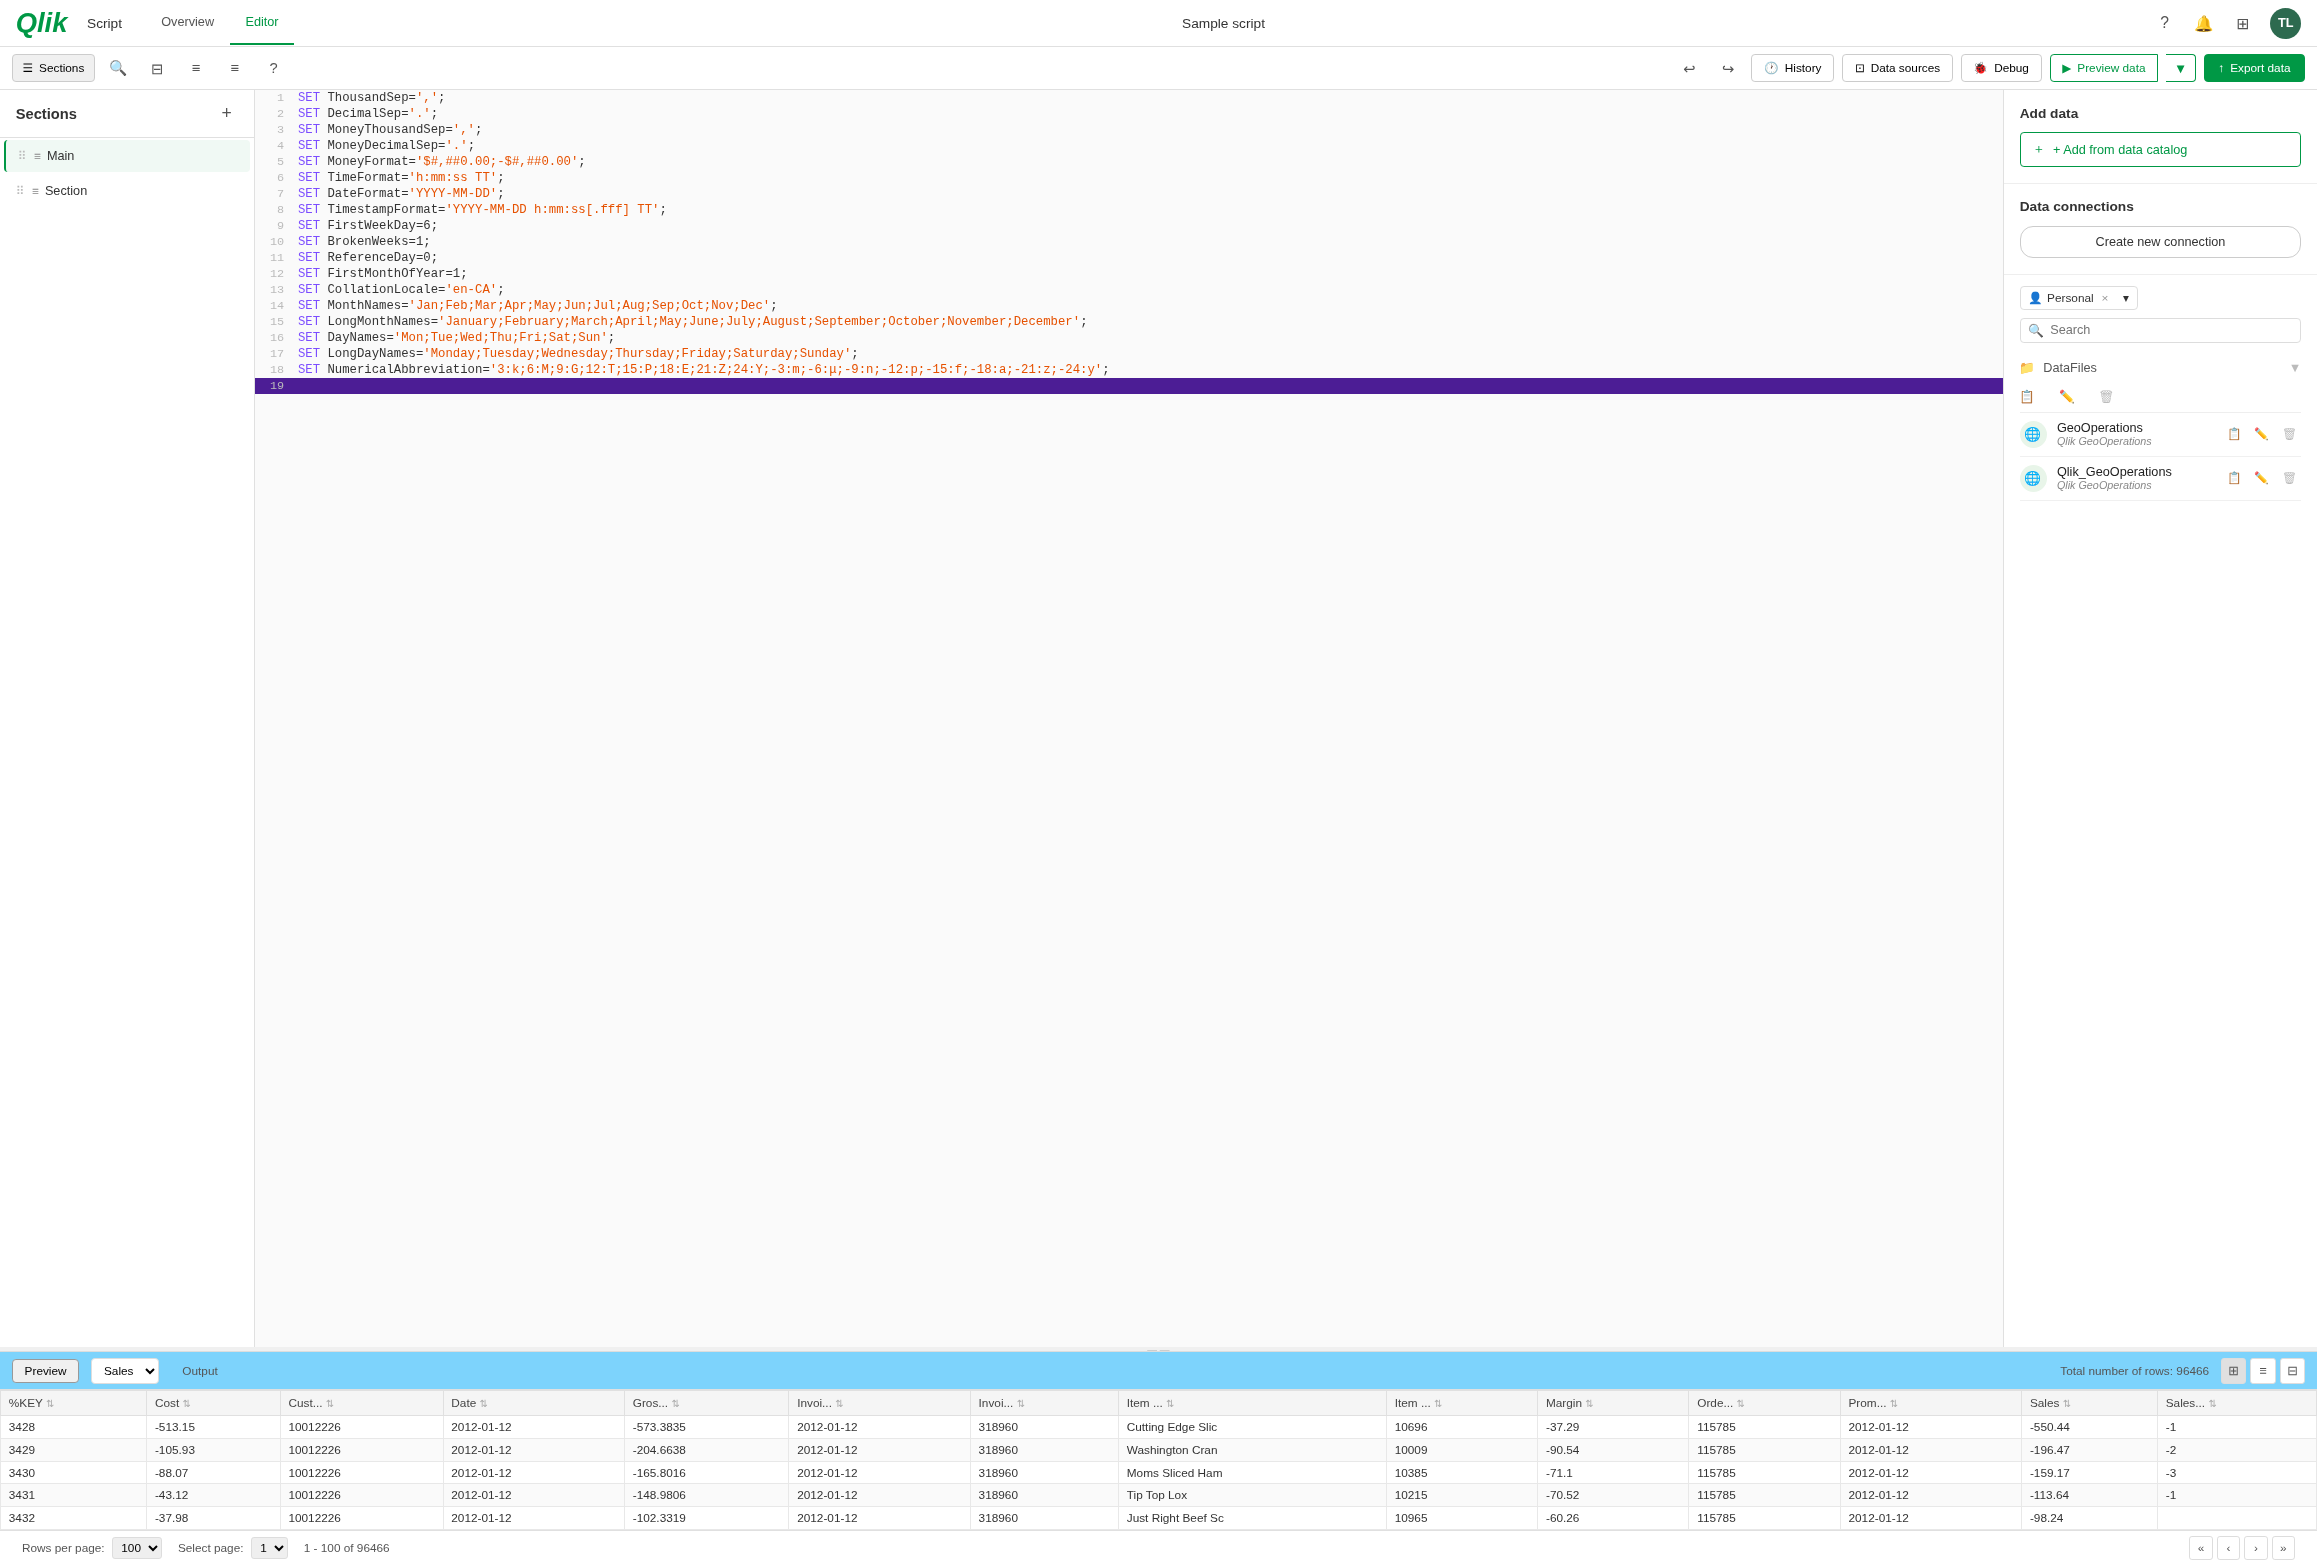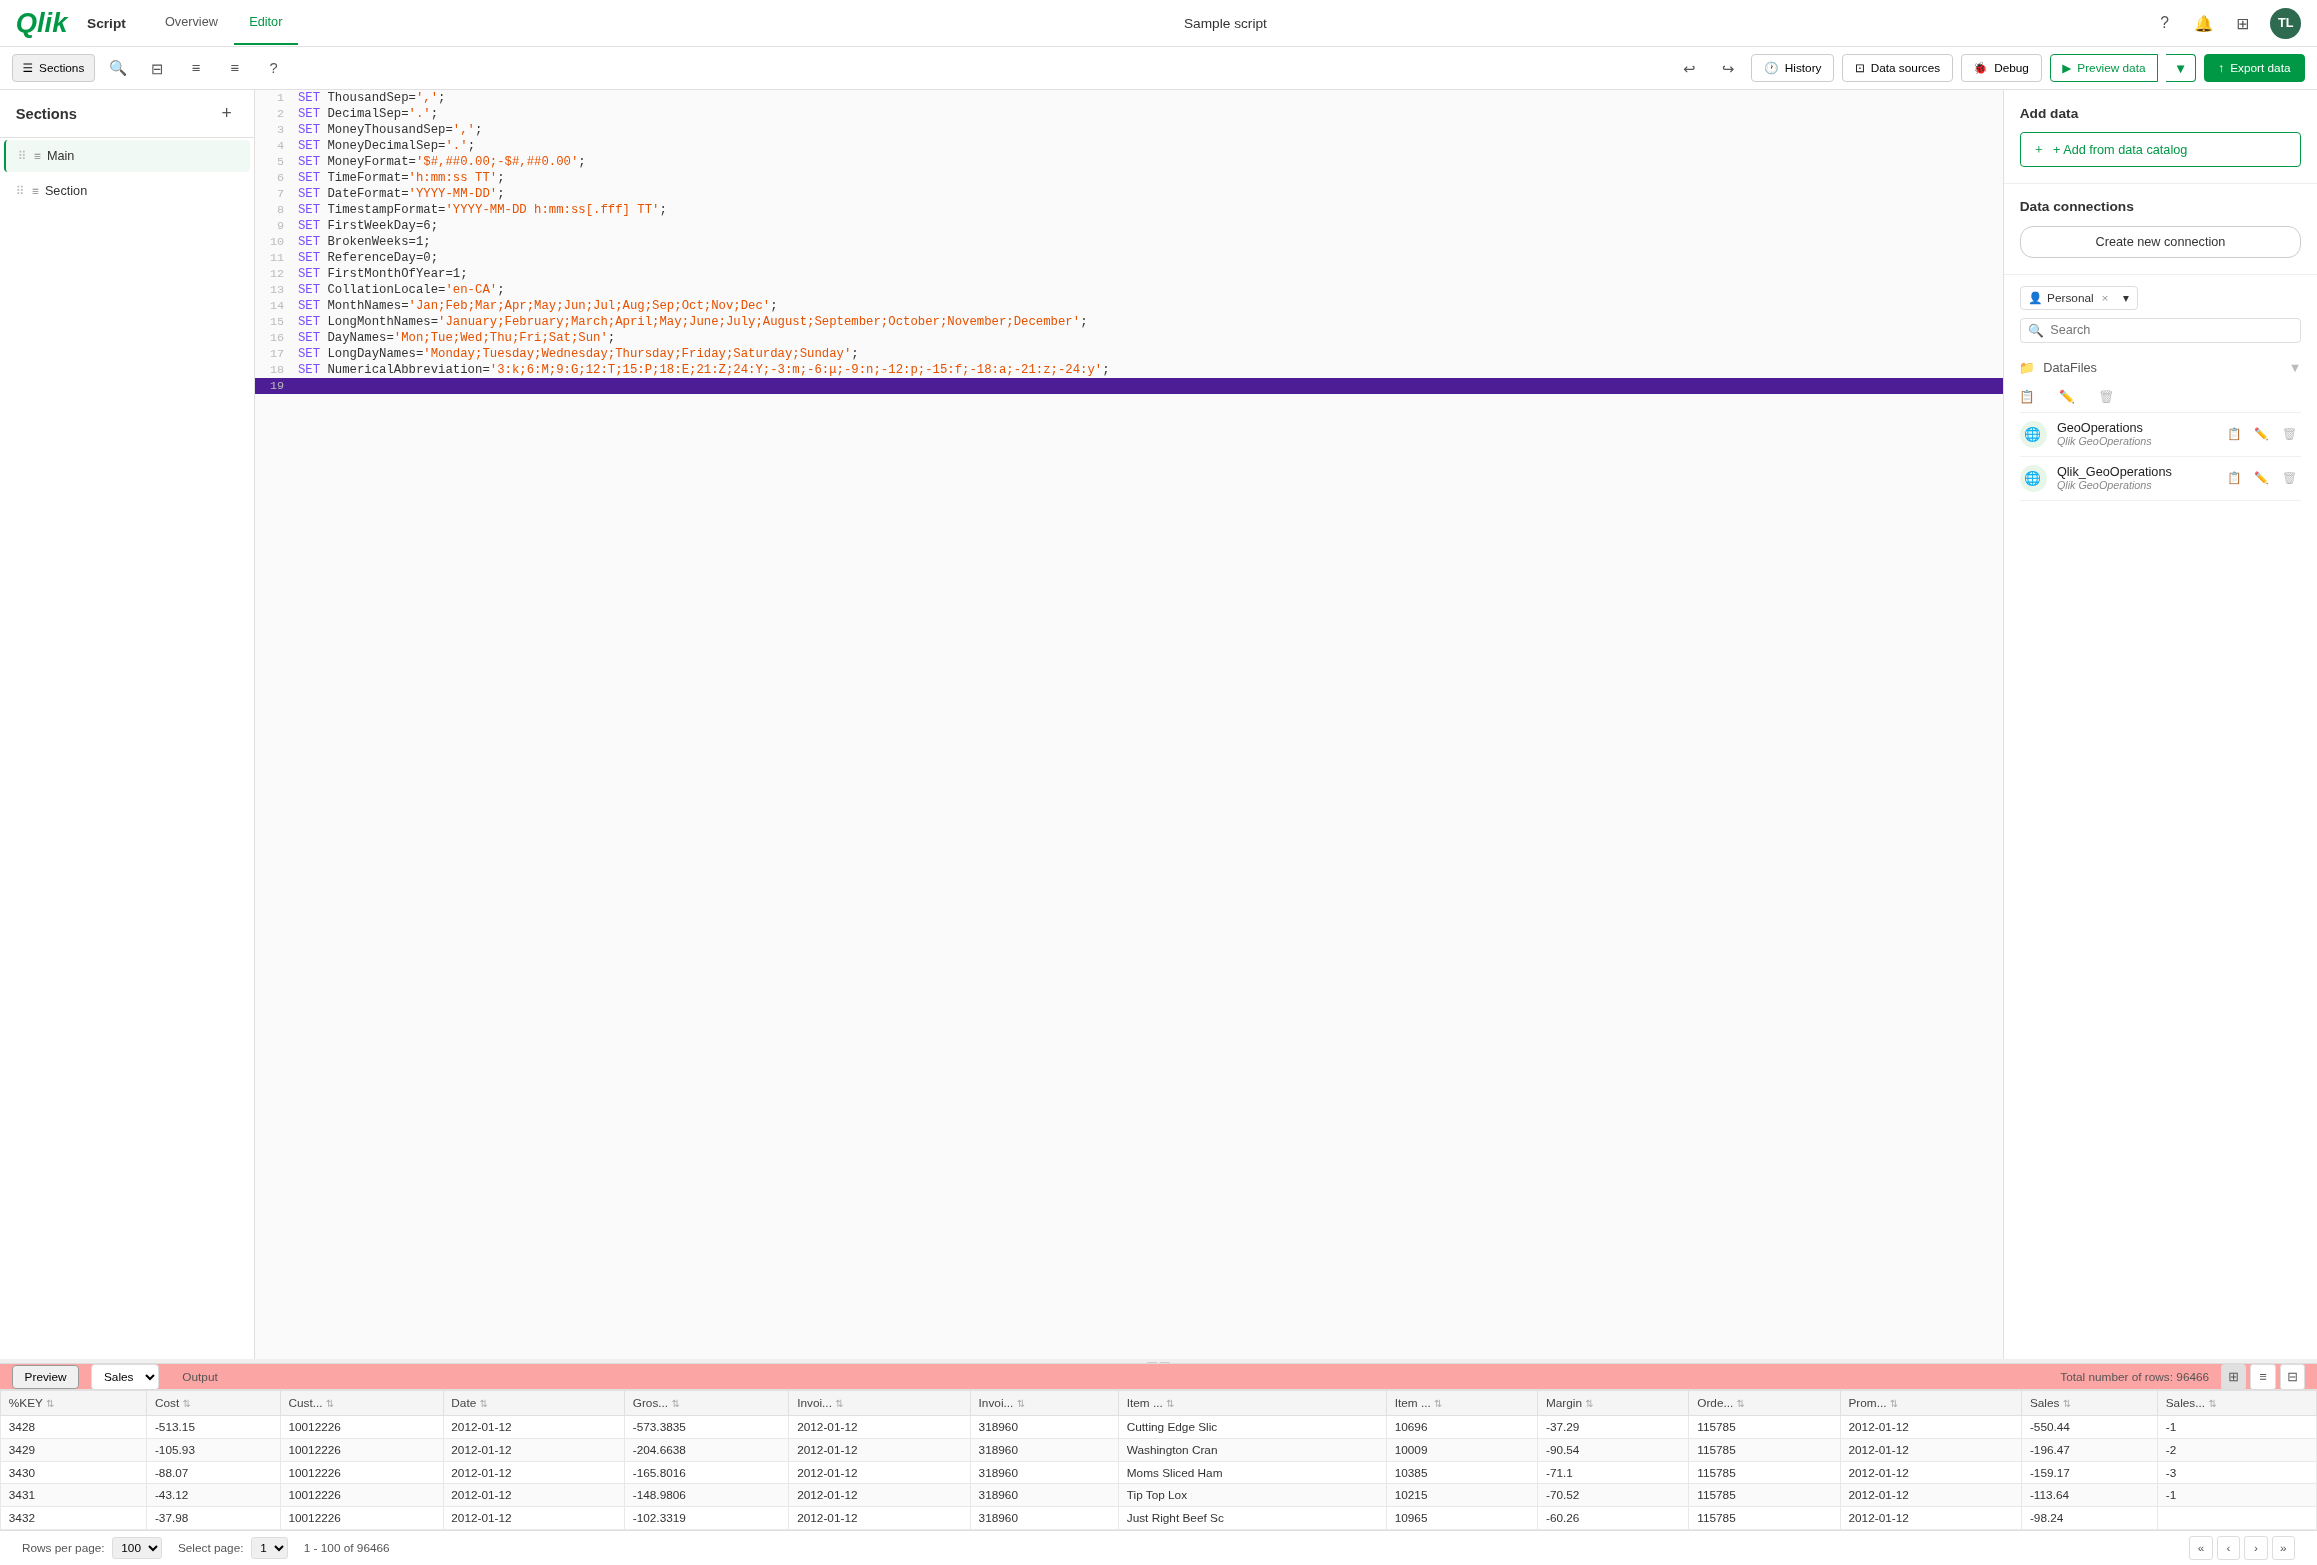--- a/index.html
+++ b/index.html
@@ -1,21 +1,21 @@
 <!DOCTYPE html>
 <html><head>
   <meta charset="utf-8">
   <style>
     * { box-sizing: border-box; margin: 0; padding: 0; }
     body { font-family: 'Segoe UI', Arial, sans-serif; font-size: 12.7px; background: #fff; color: #333; overflow: hidden; height: 100vh; display: flex; flex-direction: column; }
 
     
     .top-nav { display: flex; align-items: center; height: 47px; background: #fff; border-bottom: 1px solid #e0e0e0; padding: 0 15.7px; gap: 15.7px; flex-shrink: 0; }
     .qlik-logo { color: #009845; font-size: 27.4px; font-weight: bold; font-style: italic; margin-right: 3.9px; }
-    .app-name { font-size: 13.7px; color: #333; font-weight: 700; }
+    .app-name { font-size: 13.7px; color: #333; font-weight: 400; }
     .nav-tabs { display: flex; gap: 0; margin-left: 7.8px; }
     .nav-tab { padding: 13.7px 15.7px; font-size: 12.7px; color: #555; cursor: pointer; border-bottom: 2px solid transparent; }
     .nav-tab.active { color: #009845; border-bottom: 2px solid #009845; font-weight: 500; }
     .nav-center { flex: 1; display: flex; justify-content: center; }
     .script-title { font-size: 13.7px; color: #333; }
     .nav-right { display: flex; align-items: center; gap: 15.7px; margin-left: auto; }
     .nav-icon { width: 23.5px; height: 23.5px; display: flex; align-items: center; justify-content: center; color: #555; cursor: pointer; font-size: 15.7px; }
     .avatar { width: 31px; height: 31px; border-radius: 50%; background: #2d6a4f; color: #fff; display: flex; align-items: center; justify-content: center; font-size: 12.7px; font-weight: 600; }
 
     
@@ -71,21 +71,21 @@
     .conn-item { display: flex; align-items: center; padding: 7.8px 0; border-bottom: 1px solid #f0f0f0; }
     .conn-globe { width: 27.4px; height: 27.4px; background: #e8f5e9; border-radius: 50%; display: flex; align-items: center; justify-content: center; color: #009845; font-size: 13.7px; margin-right: 9.8px; flex-shrink: 0; }
     .conn-info { flex: 1; }
     .conn-name { font-size: 12.7px; color: #222; font-weight: 500; }
     .conn-type { font-size: 10.8px; color: #888; font-style: italic; }
     .conn-actions { display: flex; gap: 3.9px; }
     .conn-action-btn { width: 23.5px; height: 23.5px; display: flex; align-items: center; justify-content: center; border: none; background: none; cursor: pointer; color: #bbb; font-size: 11.8px; }
 
     
     .bottom-area { border-top: 1px solid #ddd; flex-shrink: 0; display: flex; flex-direction: column; }
-    .preview-toolbar { display: flex; align-items: center; height: 26px; padding: 0 11.8px; gap: 11.8px; border-bottom: 1px solid #e0e0e0; background: #fca5a5; }
+    .preview-toolbar { display: flex; align-items: center; height: 38px; padding: 0 11.8px; gap: 11.8px; border-bottom: 1px solid #e0e0e0; background: #7dd3fc; }
     .preview-btn { padding: 3.9px 11.8px; border: 1px solid #ccc; border-radius: 3.9px; cursor: pointer; font-size: 11.8px; background: #fff; }
     .preview-btn.active { background: #f0f0f0; border-color: #999; }
     .table-select { border: 1px solid #ddd; border-radius: 3.9px; padding: 3.9px 7.8px; font-size: 11.8px; background: #fff; cursor: pointer; }
     .output-btn { padding: 3.9px 11.8px; font-size: 11.8px; color: #555; cursor: pointer; background: none; border: none; }
     .row-count { margin-left: auto; font-size: 11.8px; color: #555; }
     .view-toggle { display: flex; gap: 3.9px; }
     .view-btn { width: 25.5px; height: 25.5px; display: flex; align-items: center; justify-content: center; border: 1px solid #ddd; border-radius: 2.9px; cursor: pointer; color: #555; background: #fff; font-size: 12.7px; }
     .view-btn.active { background: #e0e0e0; }
 
     

